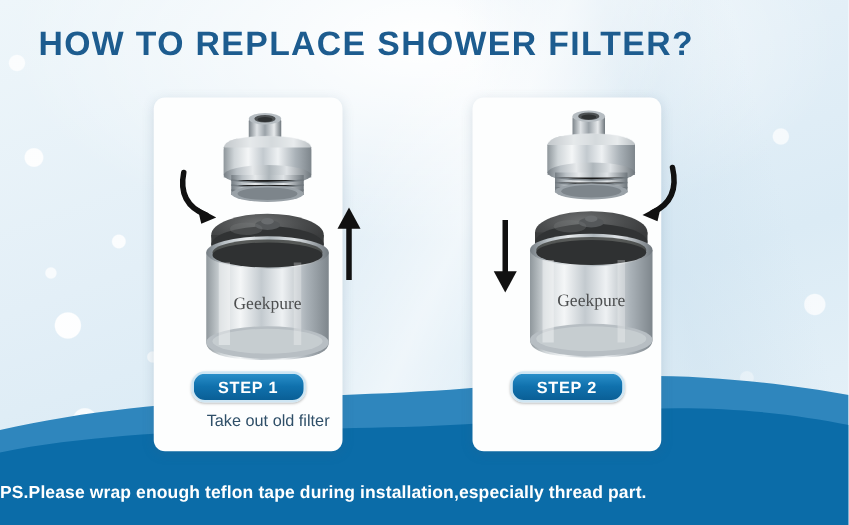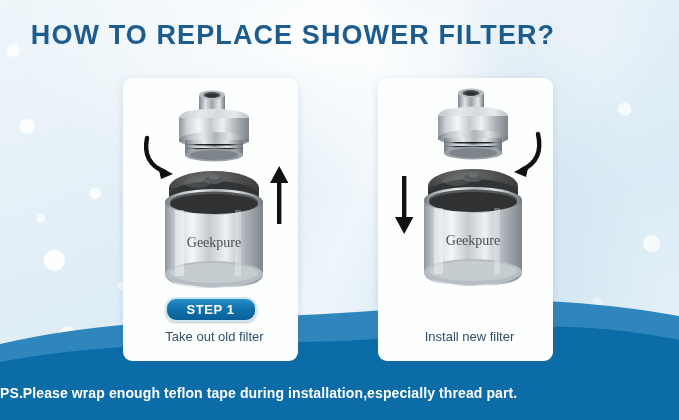--- a/index.html
+++ b/index.html
@@ -28,21 +28,21 @@
     background:
       linear-gradient(115deg, rgba(255,255,255,0) 40%, rgba(255,255,255,.55) 52%, rgba(255,255,255,0) 64%),
       linear-gradient(75deg, rgba(203,224,238,0) 60%, rgba(203,224,238,.45) 75%, rgba(203,224,238,0) 88%);
   }
   .waves{position:absolute;left:0;bottom:0;width:679px;height:120px;}
 
   .title{position:absolute;left:0;top:20px;width:586px;text-align:center;
     font-size:27px;font-weight:bold;letter-spacing:1.1px;color:#1d5c8f;
     font-family:"Liberation Sans",sans-serif;}
 
-  .card{position:absolute;top:78px;width:175px;height:283px;background:#fdfefe;
+  .card{position:absolute;top:78px;width:151px;height:283px;background:#fdfefe;
     border-radius:9px;box-shadow:0 2px 9px rgba(60,95,125,.17);}
   .card1{left:123px;}
   .card2{left:378px;}
 
   .art{position:absolute;left:0;top:6px;width:183px;height:215px;}
   .badge{position:absolute;left:50%;transform:translateX(-50%);top:219px;
     width:88px;height:21px;border-radius:11px;
     background:linear-gradient(180deg,#2a8fc9 0%,#1071ad 48%,#0a5f96 100%);
     border:2px solid #cfe6f3;
     box-shadow:0 1px 2px rgba(0,0,0,.25);
@@ -242,18 +242,18 @@
         <path d="M160,50 Q166,76 144,86" stroke="#111111" stroke-width="4.4" fill="none" stroke-linecap="round"></path>
         <polygon points="136,88 151,80 148,93" fill="#111111"></polygon>
       </g>
 
       <g>
         <rect x="24" y="92" width="4.4" height="44" fill="#111111"></rect>
         <polygon points="26.2,150 17,133 35.4,133" fill="#111111"></polygon>
       </g>
     </svg>
 
-    <div class="caption">Install new filter</div>
+    <div class="badge">STEP 2</div>
   </div>
 
   <div class="banner-text">PS.Please wrap enough teflon tape during installation,especially thread part.</div>
 
 </div>
 
 </body></html>

